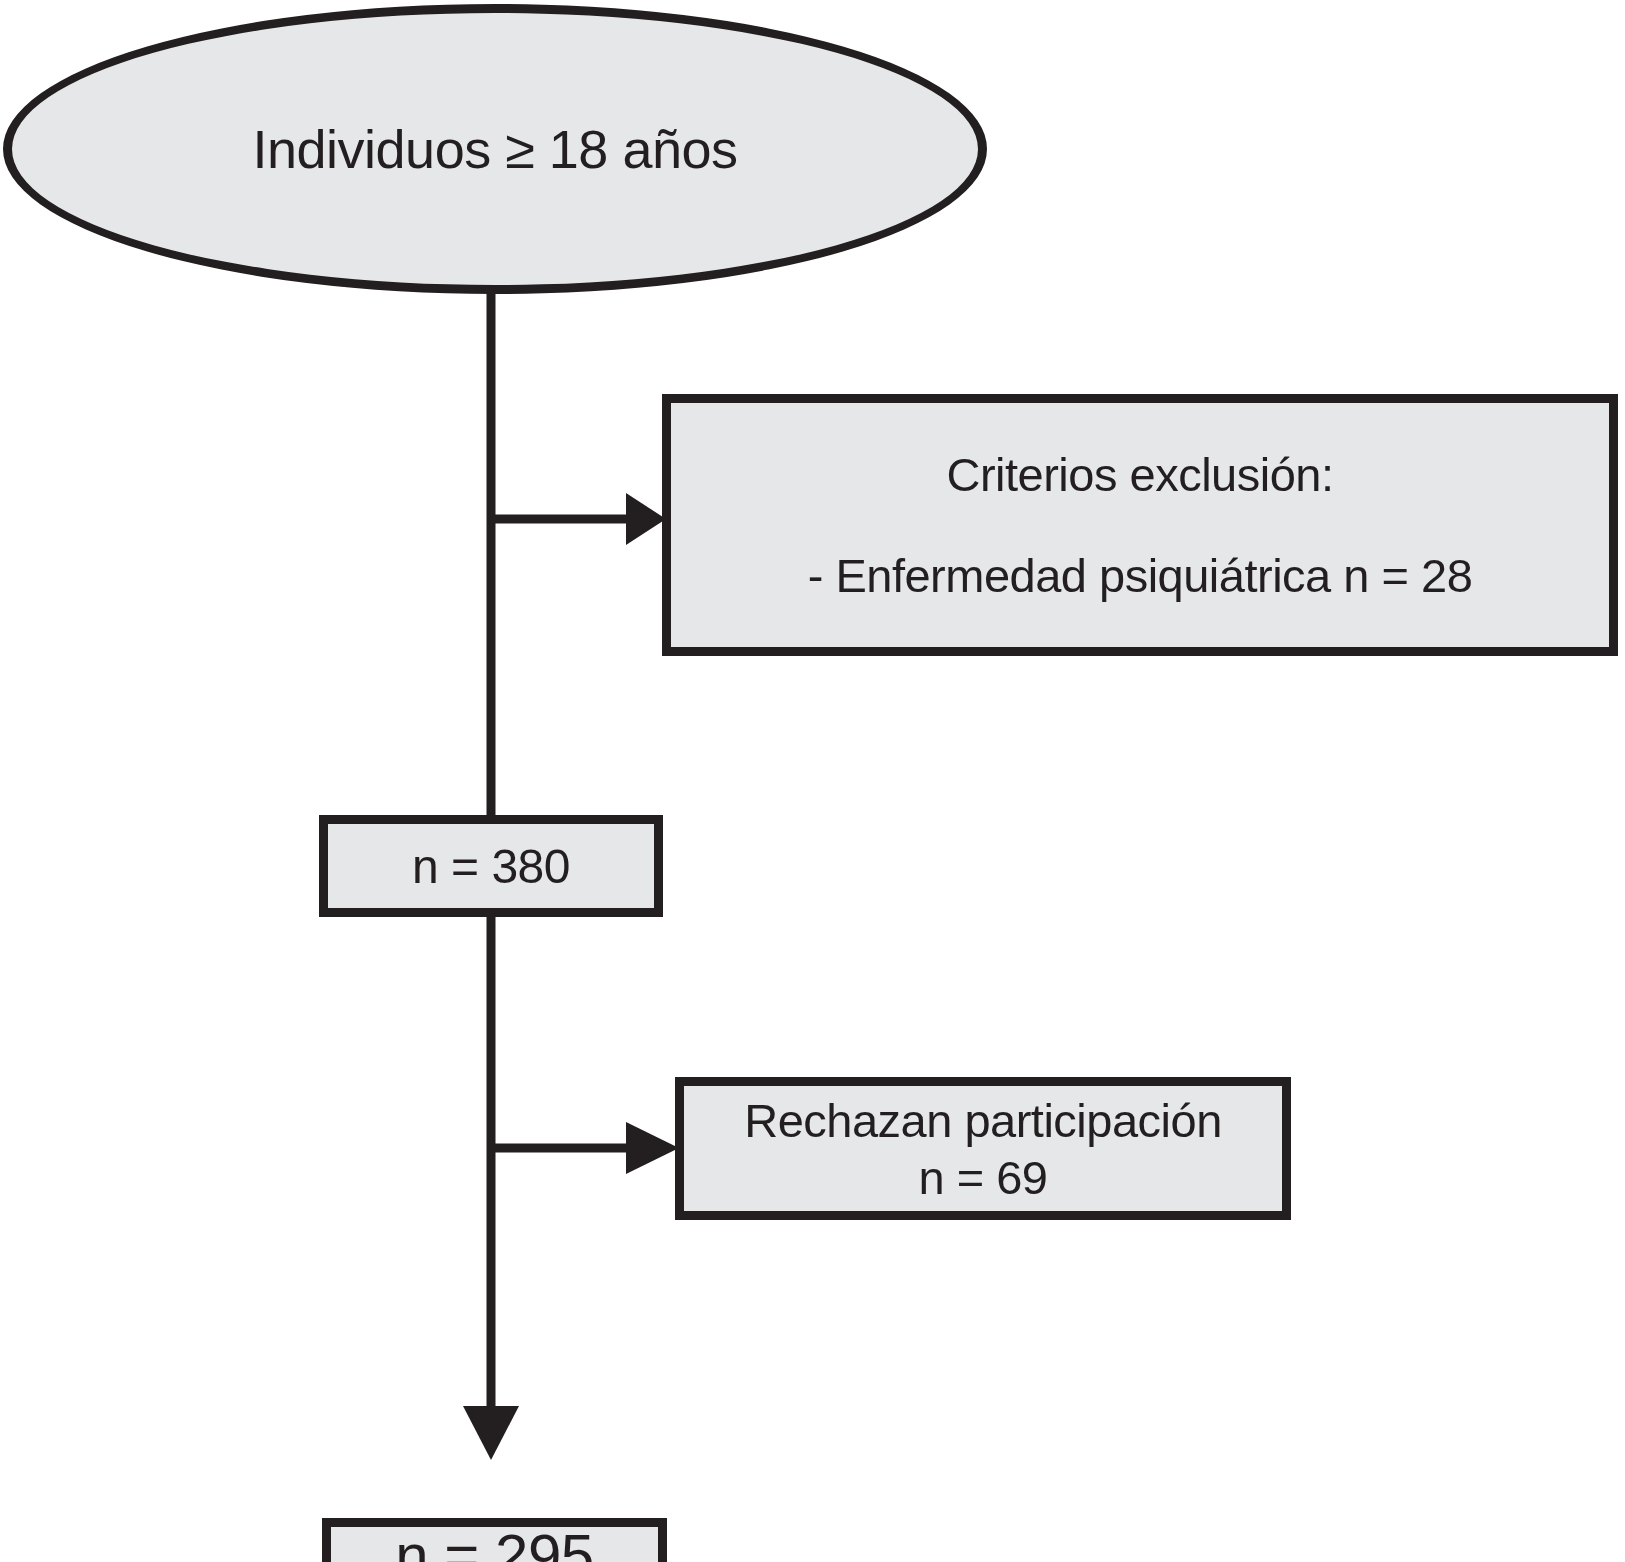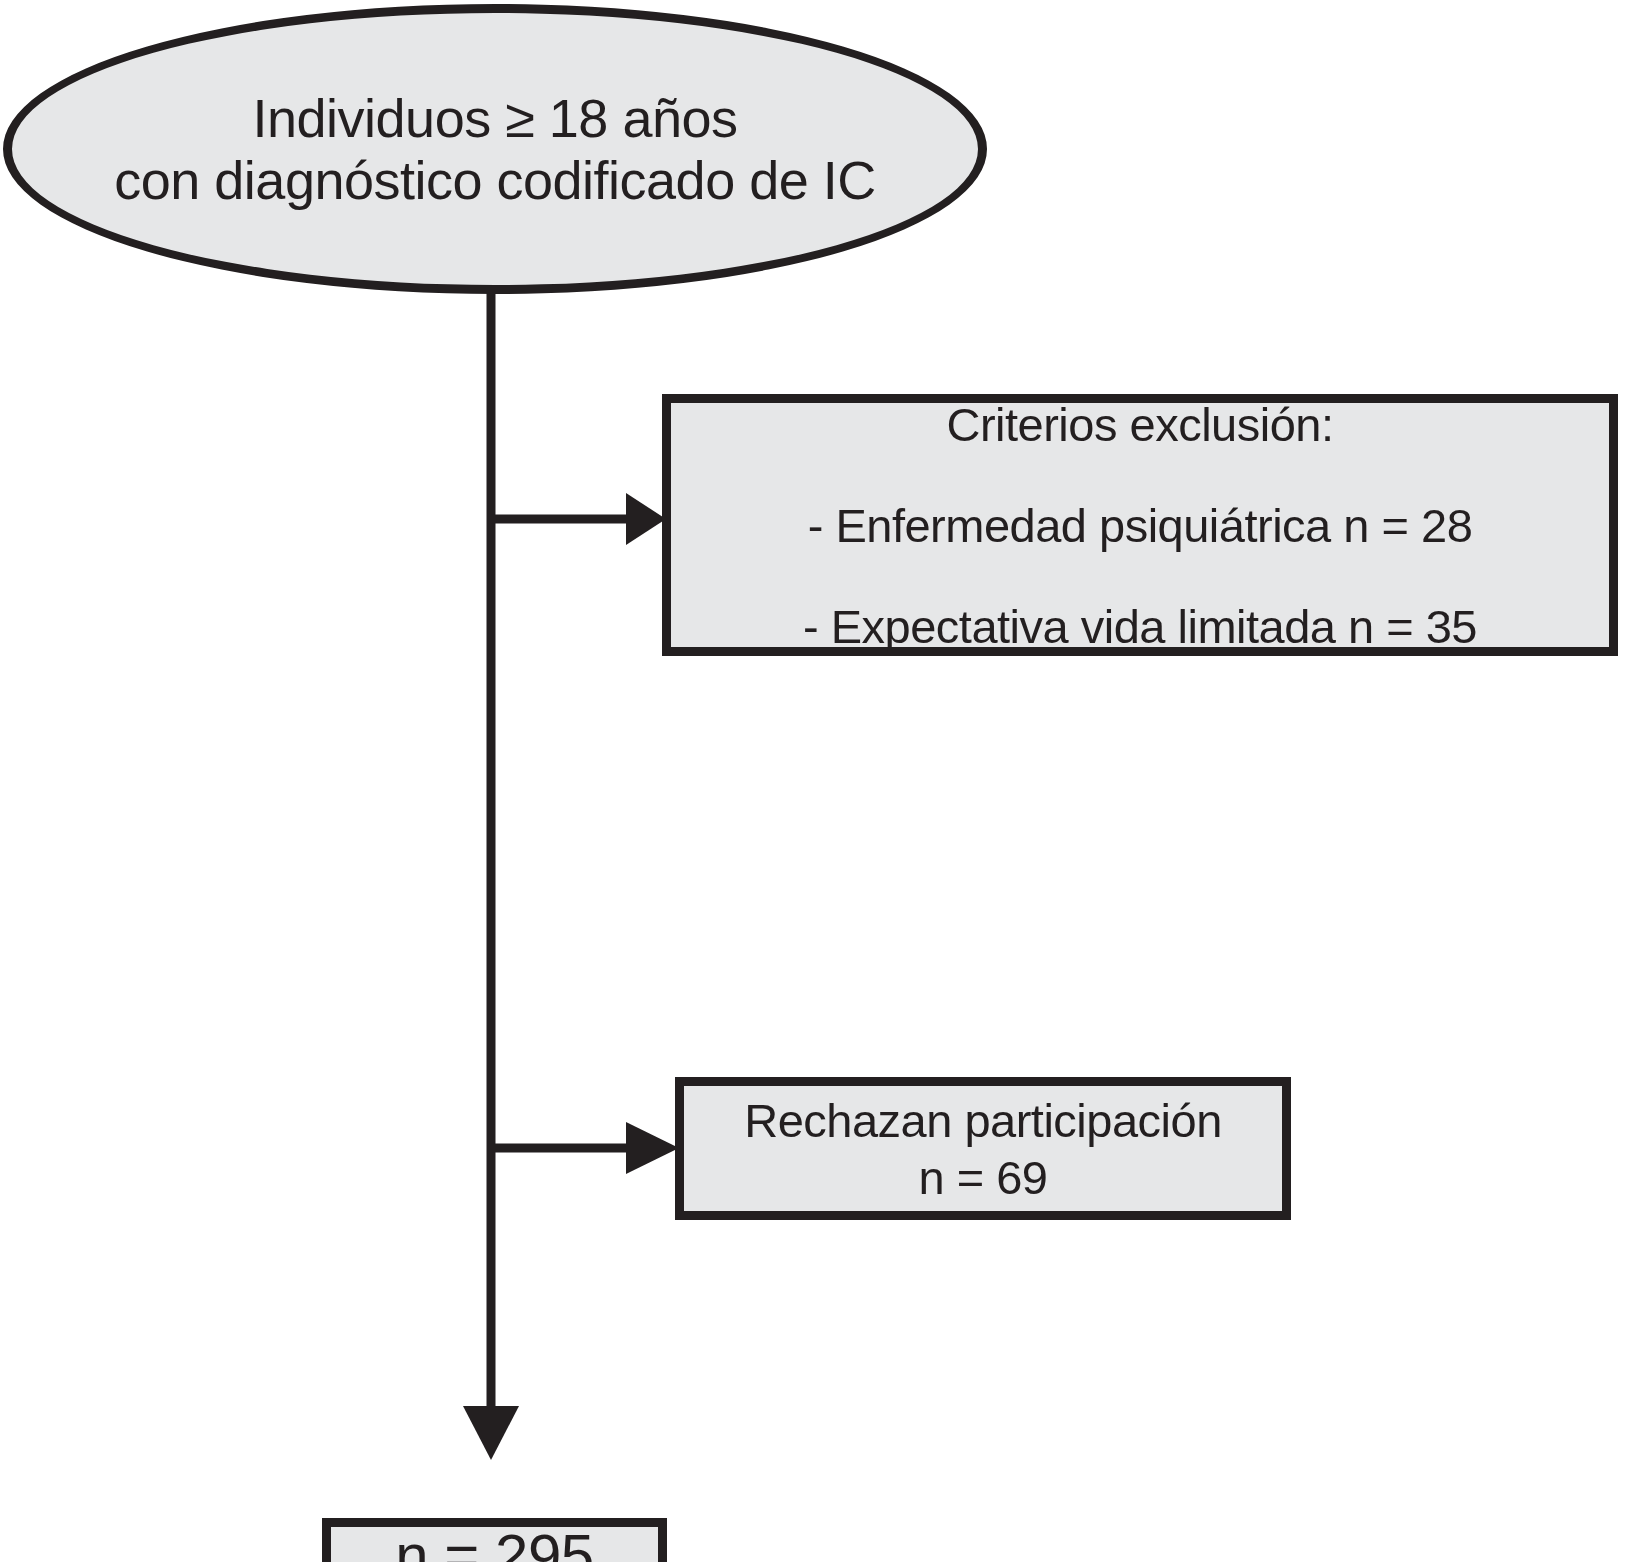--- a/index.html
+++ b/index.html
@@ -92,29 +92,30 @@
     <line x1="491" y1="290" x2="491" y2="1412"></line>
     <line x1="491" y1="519" x2="630" y2="519"></line>
     <polygon points="626,493 626,545 666,519"></polygon>
     <line x1="491" y1="1148" x2="630" y2="1148"></line>
     <polygon points="626,1122 626,1174 679,1148"></polygon>
     <polygon points="463,1406 519,1406 491,1460"></polygon>
   </svg>
 
   <div class="node node-ellipse">
     <div>Individuos ≥ 18 años</div>
-    <div>con diagnóstico codificado de IC</div>
   </div>
 
   <div class="node node-exclusion">
     <div>Criterios exclusión:</div>
     <div>- Enfermedad psiquiátrica n = 28</div>
-    <div>- Expectativa vida limitada n = 35</div>
   </div>
 
+  <div class="node node-eligible">
+    <div>n = 380</div>
+  </div>
 
   <div class="node node-refusal">
     <div>Rechazan participación</div>
     <div>n = 69</div>
   </div>
 
   <div class="node node-final">
     <div>n = 295</div>
   </div>
 

